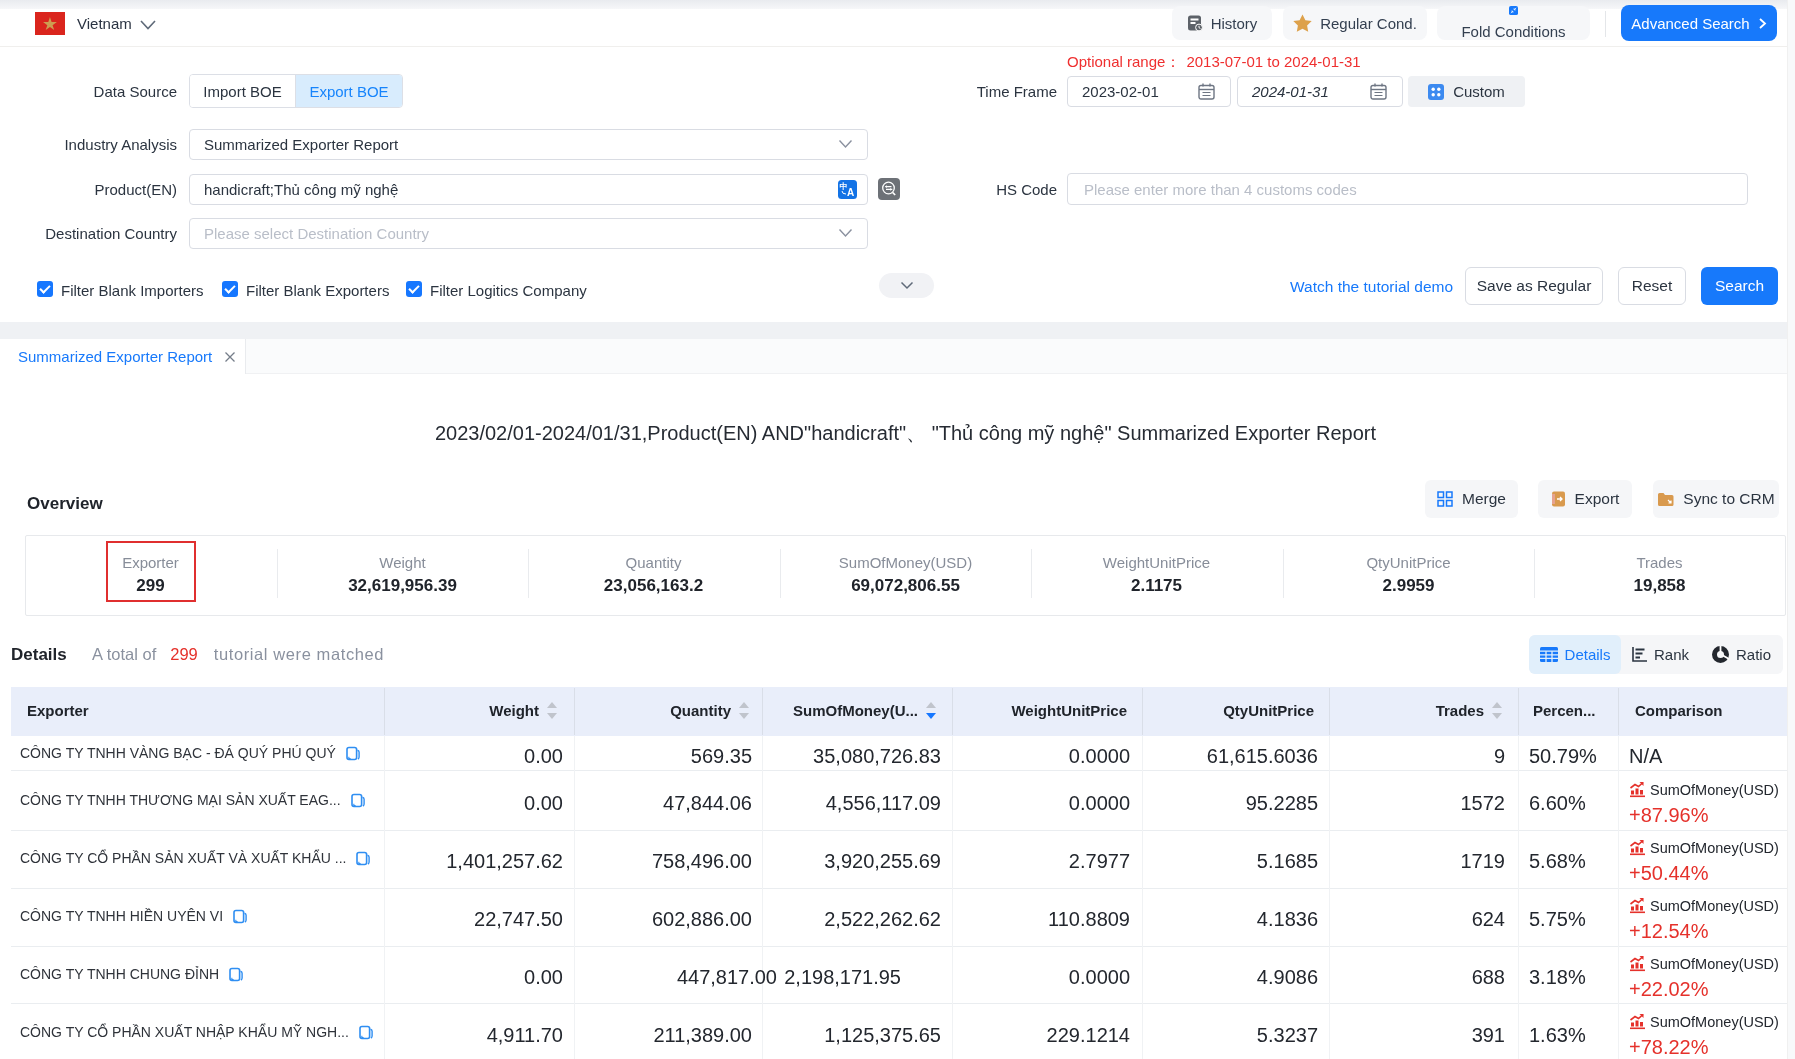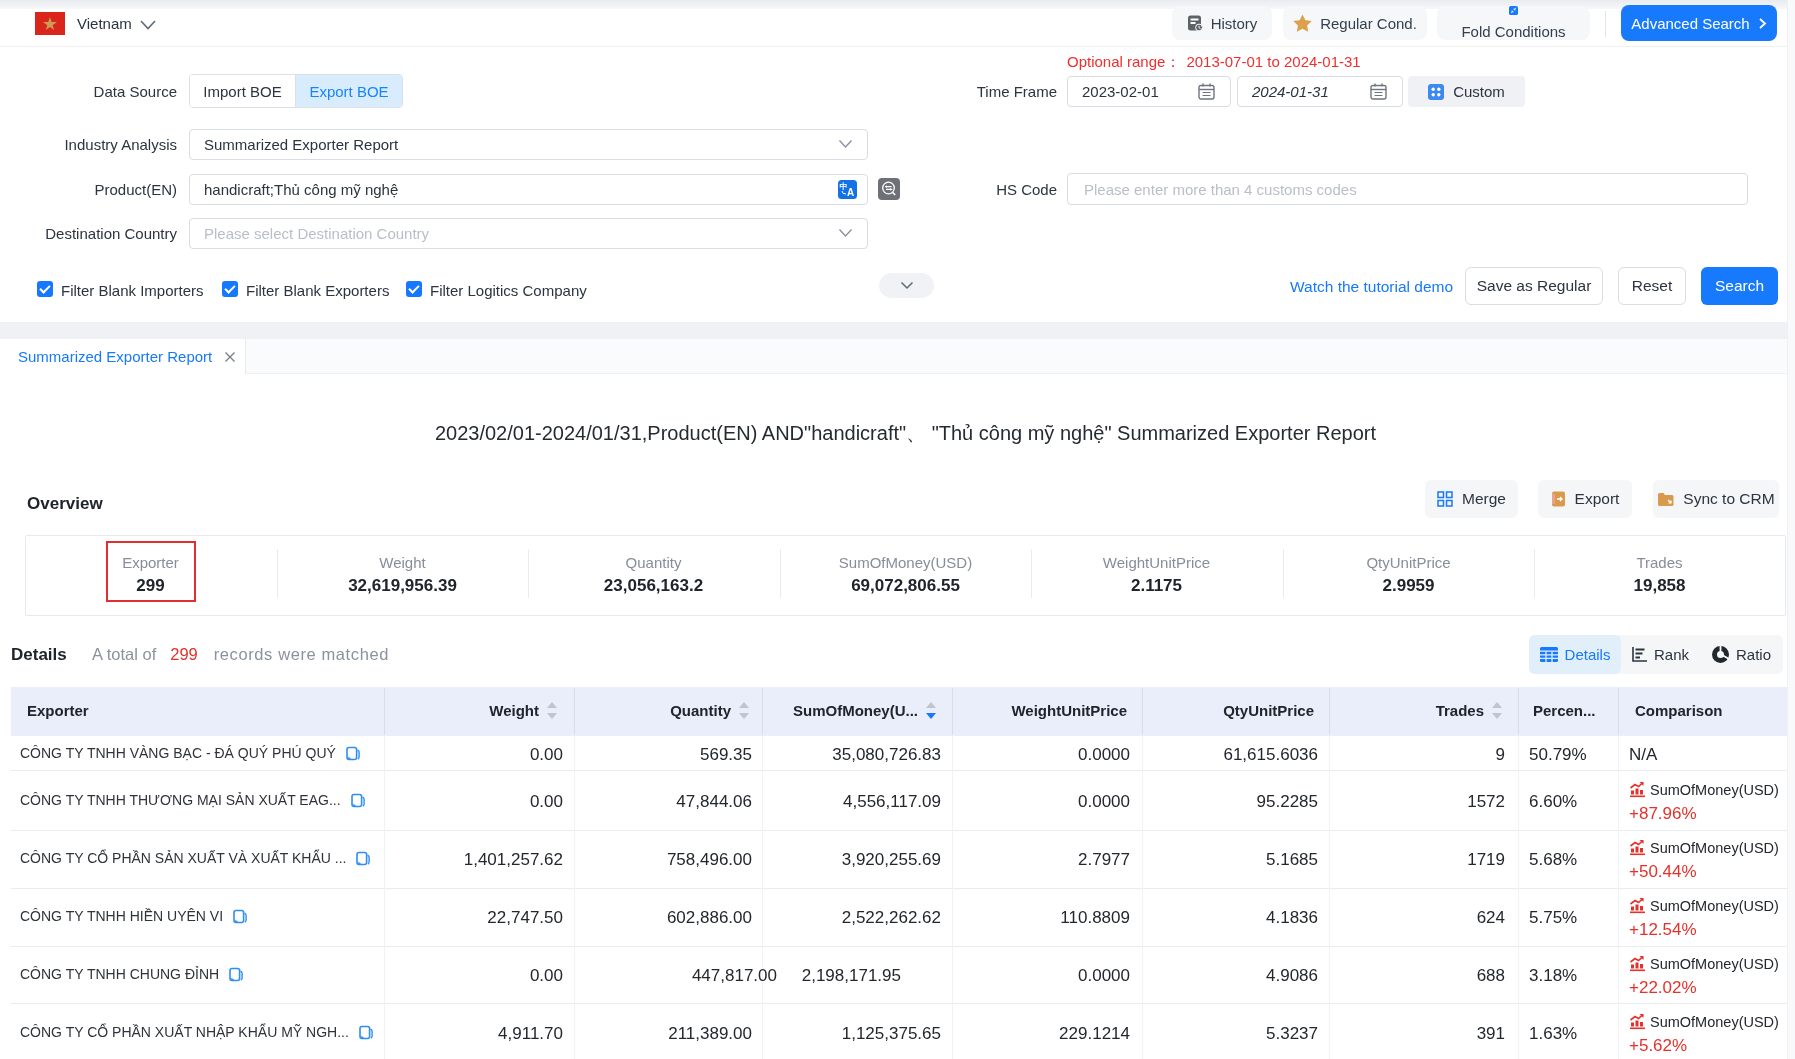--- a/index.html
+++ b/index.html
@@ -41,21 +41,21 @@
 .statlabel { font-size:15px; color:#878d99; }
 .statval { font-size:17px; font-weight:bold; color:#20242b; }
 .statsep { position:absolute; top:549px; width:1px; height:49px; background:#e9ebee; }
 
 
 #thead { left:11px; top:687px; width:1776px; height:49px; background:#e9eefa; }
 .th { position:absolute; top:685.5px; height:49px; display:flex; align-items:center; font-weight:bold; font-size:15px; color:#20242b; }
 .colline { position:absolute; width:1px; background:#d9dee8; top:688px; height:47px; }
 .bodyline { position:absolute; width:1px; background:#f0f2f4; }
 .rowline { position:absolute; left:11px; width:1776px; height:1px; background:#eaedf0; }
-.td { position:absolute; font-size:17px; color:#23272e; }
+.td { position:absolute; font-size:20px; color:#23272e; }
 .tdr { text-align:right; }
 .cname { font-size:14px; color:#2f333a; white-space:nowrap; }
 .redpct { color:#e5312b; }
 .cmp { font-size:14.5px; }
 .sorticon { display:inline-block; position:relative; width:11px; height:17px; margin-left:8px; }
 .sorticon .up { position:absolute; left:0; top:0; width:0; height:0; border-left:5.5px solid transparent; border-right:5.5px solid transparent; border-bottom:6px solid #c0c4cc; }
 .sorticon .dn { position:absolute; left:0; bottom:0; width:0; height:0; border-left:5.5px solid transparent; border-right:5.5px solid transparent; border-top:6px solid #c0c4cc; }
 .sorticon .dn.active { border-top-color:#1677ff; }
 </style>
 </head>
@@ -264,21 +264,21 @@
       <div class="statval" style="margin-top:5px;">19,858</div>
     </div>
   <div class="statsep" style="left:277px;"></div>
   <div class="statsep" style="left:528px;"></div>
   <div class="statsep" style="left:780px;"></div>
   <div class="statsep" style="left:1031px;"></div>
   <div class="statsep" style="left:1283px;"></div>
   <div class="statsep" style="left:1534px;"></div>
 
   <div class="abs" style="left:11px;top:645px;font-size:17px;font-weight:bold;color:#20242b;">Details</div>
-  <div class="abs" style="left:92px;top:645px;font-size:16.5px;color:#8a919f;">A total of<span style="color:#e5312b;margin-left:14px;">299</span><span style="margin-left:16px;letter-spacing:0.6px;">records were matched</span></div>
+  <div class="abs" style="left:92px;top:645px;font-size:16.5px;color:#8a919f;">A total of<span style="color:#e5312b;margin-left:14px;">299</span><span style="margin-left:16px;letter-spacing:0.6px;">tutorial were matched</span></div>
 
   <div class="abs" style="left:1529px;top:635px;width:254px;height:39px;background:#f5f6f8;border-radius:6px;"></div>
   <div class="abs" style="left:1529px;top:635px;width:92px;height:39px;background:#e1effb;border-radius:6px;display:flex;align-items:center;justify-content:center;gap:7px;">
     <svg width="18" height="15" viewBox="0 0 18 15">
         <rect x="0" y="0" width="18" height="15" rx="1.5" fill="#1779fb"></rect>
         <g stroke="#e1effb" stroke-width="1.3">
           <path d="M0 4.2 h18 M0 7.8 h18 M0 11.4 h18"></path>
           <path d="M6 4.2 V15 M12 4.2 V15"></path>
         </g>
       </svg>
@@ -473,14 +473,14 @@
   <div class="td cmp" style="left:1629px;top:1013px;"><svg style="vertical-align:-3px;margin-right:4px;" width="17" height="17" viewBox="0 0 17 17">
         <g fill="#e5312b">
           <rect x="1" y="14.5" width="15" height="1.6"></rect>
           <rect x="2" y="9.5" width="3" height="4"></rect>
           <rect x="6.5" y="7.5" width="3" height="6"></rect>
           <rect x="11" y="9" width="3" height="4.5"></rect>
           <path d="M1.5 7 L6 3.5 L9.5 5.5 L14 1.5" stroke="#e5312b" stroke-width="1.6" fill="none"></path>
           <path d="M14.5 5 V1 h-4z"></path>
         </g>
       </svg>SumOfMoney(USD)</div>
-  <div class="td redpct" style="left:1629px;top:1036px;">+5.62%</div>
+  <div class="td redpct" style="left:1629px;top:1036px;">+78.22%</div>
 </div>
 
 </body></html>

